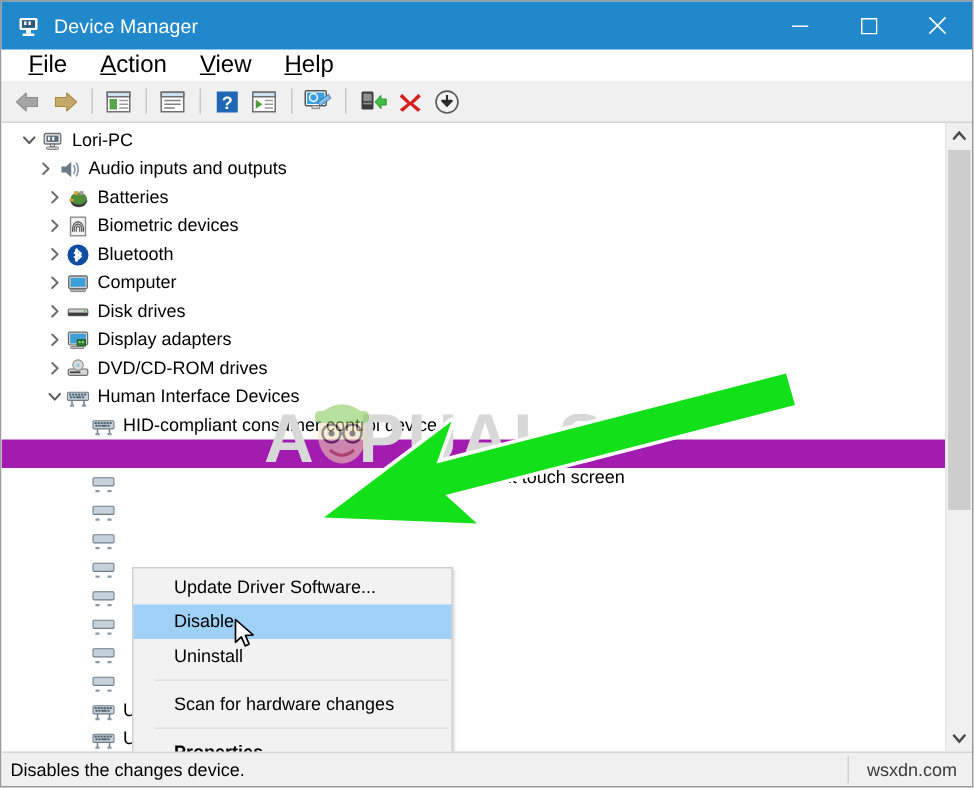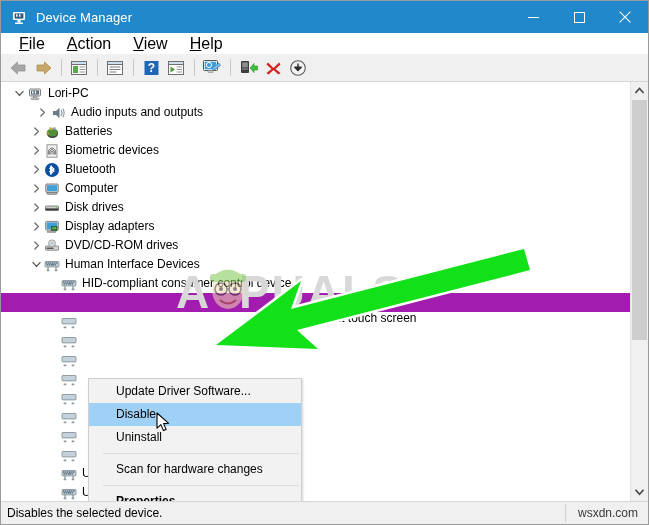--- a/index.html
+++ b/index.html
@@ -306,21 +306,21 @@
             <rect x="4" y="4.4" width="8" height="4.2" fill="#5b6d7d"></rect>
             <rect x="6.6" y="10" width="2.8" height="2" fill="#cfcfcf" stroke="#707070" stroke-width=".6"></rect>
             <rect x="4" y="12" width="8" height="1.6" rx=".6" fill="#d8d8d8" stroke="#707070" stroke-width=".6"></rect>
             <rect x="5" y="5.2" width="1.4" height="2.4" fill="#ffffff"></rect>
             <rect x="7.8" y="5.2" width="1.4" height="2.4" fill="#ffffff"></rect>
           </svg>
         </span>
         <span class="lbl">Lori-PC</span>
       </div>
 
-      <div class="row" style="padding-left:33px;">
+      <div class="row" style="padding-left:21px;">
         <span class="chev">
           <svg width="9" height="9" viewBox="0 0 9 9">
               <path d="M2.8 1 L6.4 4.5 L2.8 8" fill="none" stroke="#6d6d6d" stroke-width="1.3" stroke-linecap="round" stroke-linejoin="round"></path>
             </svg>
         </span>
         <span class="ico">
           <svg width="16" height="16" viewBox="0 0 16 16">
             <path d="M3 6 L6 6 L9.5 2.8 L9.5 13.2 L6 10 L3 10 Z" fill="#6b7a88"></path>
             <path d="M11 5 Q13 8 11 11" fill="none" stroke="#8a97a4" stroke-width="1.1"></path>
             <path d="M12.8 3.4 Q15.4 8 12.8 12.6" fill="none" stroke="#8a97a4" stroke-width="1.1"></path>
@@ -667,21 +667,21 @@
       <div class="sb-arrow bot">
         <svg width="9" height="7" viewBox="0 0 9 7">
             <path d="M1 1.4 L4.5 5.4 L8 1.4" fill="none" stroke="#4a4a4a" stroke-width="1.6" stroke-linecap="square"></path>
           </svg>
       </div>
     </div>
 
   </div>
 
   <div class="statusbar">
-    <span class="status-text">Disables the selected device.</span>
+    <span class="status-text">Disables the changes device.</span>
     <span class="status-right">wsxdn.com</span>
   </div>
 
 </div>
 
 <svg class="greenarrow" viewBox="0 0 649 525">
   <g>
     <path d="M216 345
              L301 281
              L291 309

